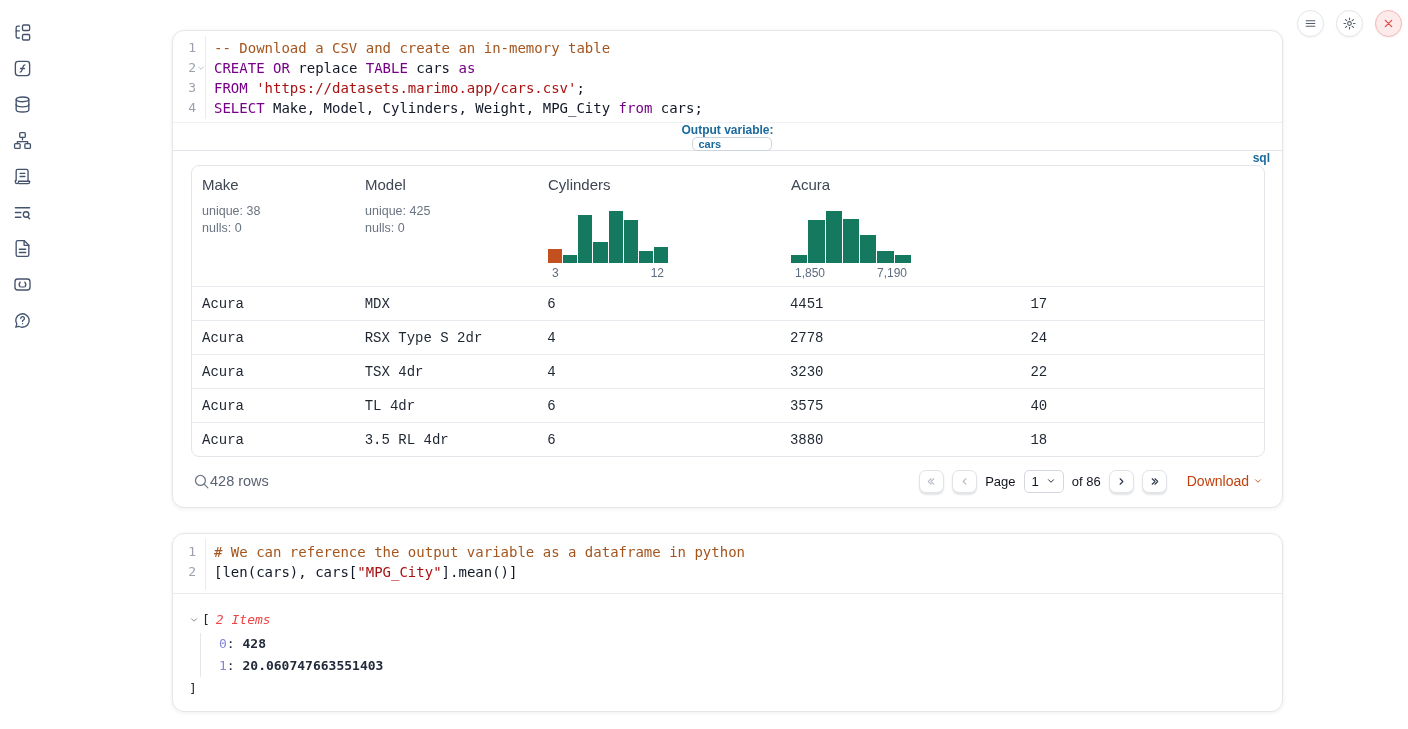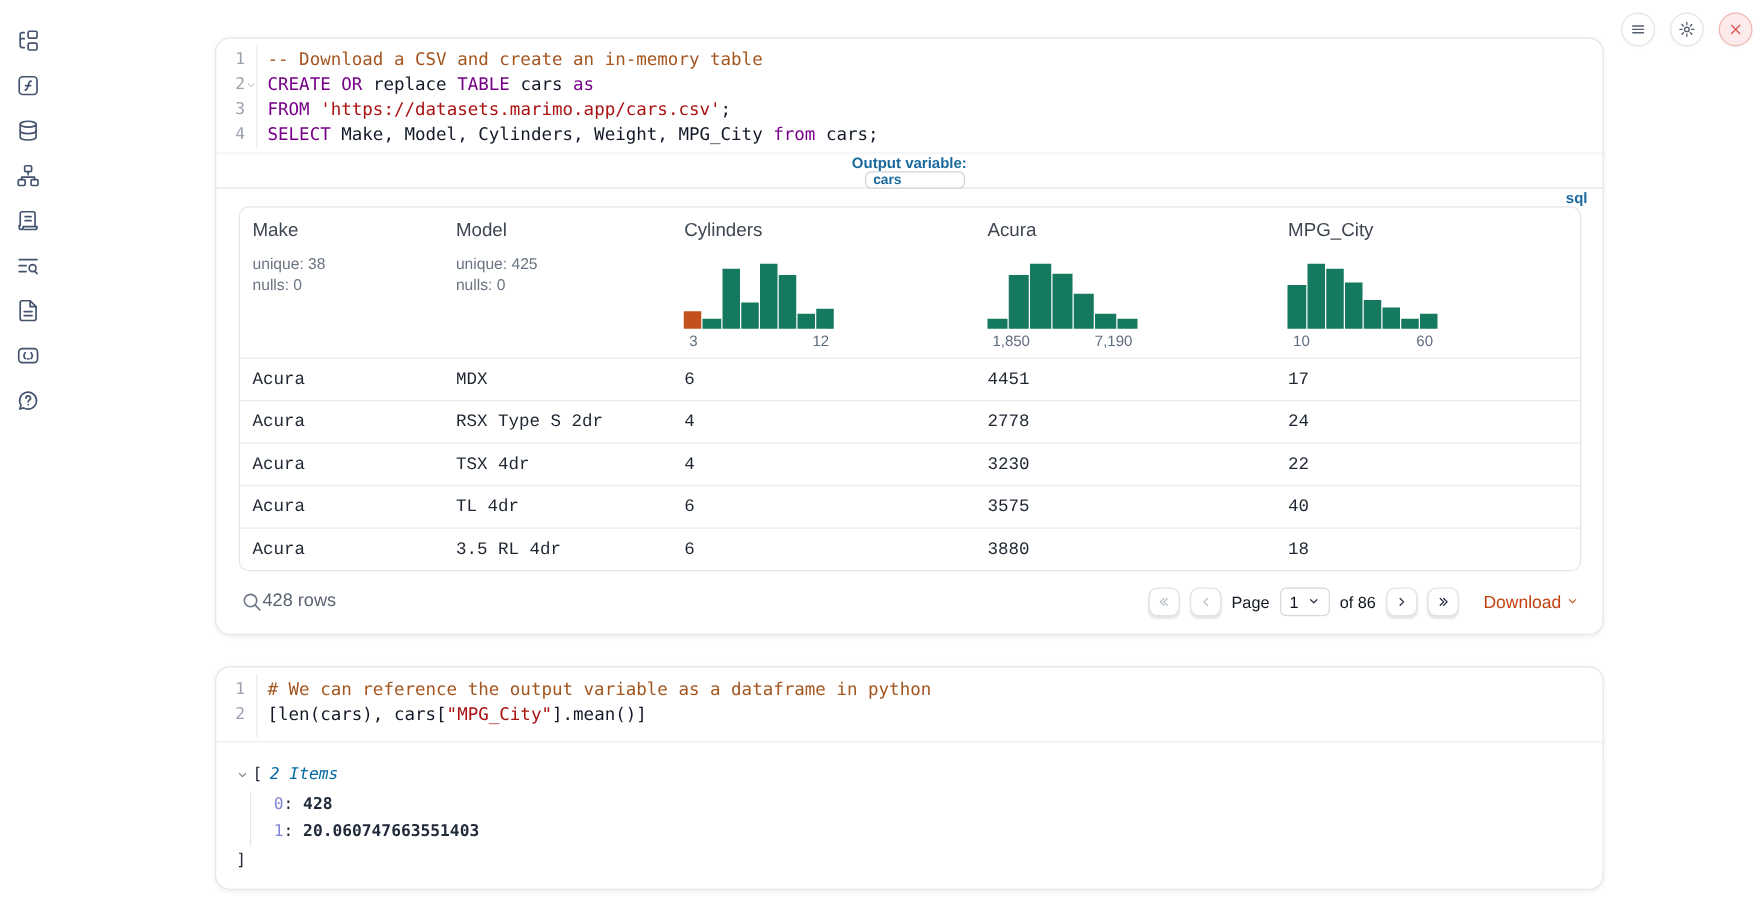--- a/index.html
+++ b/index.html
@@ -85,21 +85,21 @@
   .pg-select svg { width:10px; height:10px; stroke:#2b3447; fill:none; stroke-width:2.4; stroke-linecap:round; stroke-linejoin:round; }
   .download { margin-left:12px; display:flex; align-items:center; gap:4px;
     color:#c2410c; font-size:14px; cursor:pointer;text-align:right; }
   .download svg { width:10px; height:10px; stroke:currentColor; fill:none; stroke-width:2; stroke-linecap:round; stroke-linejoin:round; }
 
   
   .tree { padding:16px 20px 0 16px;
     font-family:"DejaVu Sans Mono","Liberation Mono",monospace; font-size:13px; color:#1f2733; }
   .tree-head { display:flex; align-items:center; line-height:20px; }
   .tree-head svg { width:10px; height:10px; stroke:#6b7480; fill:none; stroke-width:2; stroke-linecap:round; stroke-linejoin:round; margin-right:3px; cursor:pointer; }
-  .items-label { color:#0369a1; font-style:italic; margin-left:6px; }
+  .items-label { color:#ef4444; font-style:italic; margin-left:6px; }
   .entries { margin-left:11px; border-left:1px solid #e3e6ea; padding-left:18px; margin-top:3px; }
   .entry { line-height:22px; }
   .key { color:#8184d8; }
   .val { color:#222b3b; font-weight:bold; }
   .bracket { color:#1f2733; }
   .tree-close { line-height:20px; margin-top:2px; }
 </style>
 </head>
 <body>
 
@@ -271,39 +271,20 @@
                 <div class="hist-bar" style="height: 54%; background: rgb(21, 121, 95);"></div>
                 <div class="hist-bar" style="height: 24%; background: rgb(21, 121, 95);"></div>
                 <div class="hist-bar" style="height: 16%; background: rgb(21, 121, 95);"></div>
               </div>
             <div class="hist-labels">
               <span>1,850</span>
               <span>7,190</span>
             </div>
           </div>
         </div>
-        <div class="th c4">
-          <span class="th-title">MPG_City</span>
-          <div class="hist-wrap">
-            <div class="hist">
-                <div class="hist-bar" style="height: 67%; background: rgb(21, 121, 95);"></div>
-                <div class="hist-bar" style="height: 100%; background: rgb(21, 121, 95);"></div>
-                <div class="hist-bar" style="height: 92%; background: rgb(21, 121, 95);"></div>
-                <div class="hist-bar" style="height: 72%; background: rgb(21, 121, 95);"></div>
-                <div class="hist-bar" style="height: 44%; background: rgb(21, 121, 95);"></div>
-                <div class="hist-bar" style="height: 33%; background: rgb(21, 121, 95);"></div>
-                <div class="hist-bar" style="height: 16%; background: rgb(21, 121, 95);"></div>
-                <div class="hist-bar" style="height: 24%; background: rgb(21, 121, 95);"></div>
-              </div>
-            <div class="hist-labels">
-              <span>10</span>
-              <span>60</span>
-            </div>
-          </div>
-        </div>
       </div>
 
       <div class="tr">
         <span class="td c0">Acura</span>
         <span class="td c1">MDX</span>
         <span class="td c2">6</span>
         <span class="td c3">4451</span>
         <span class="td c4">17</span>
       </div>
       <div class="tr">

